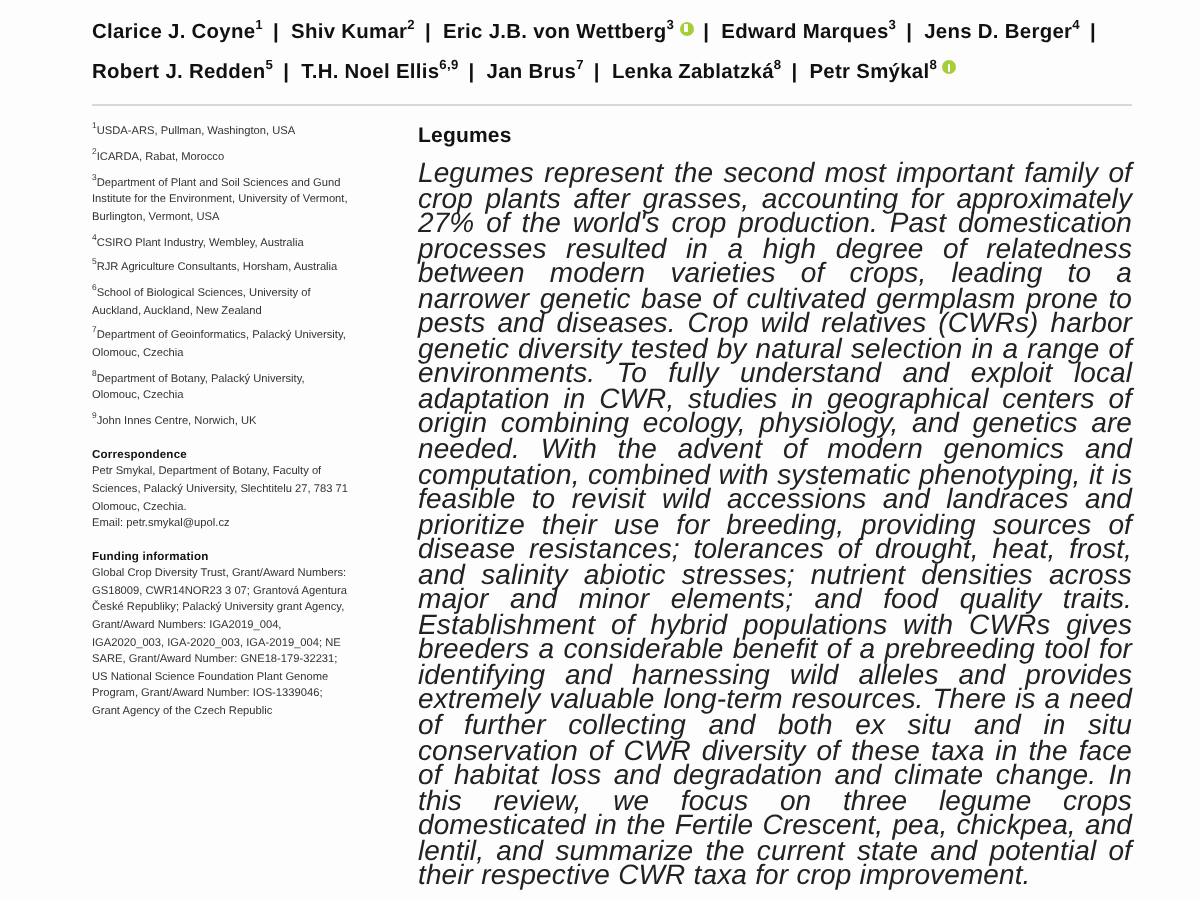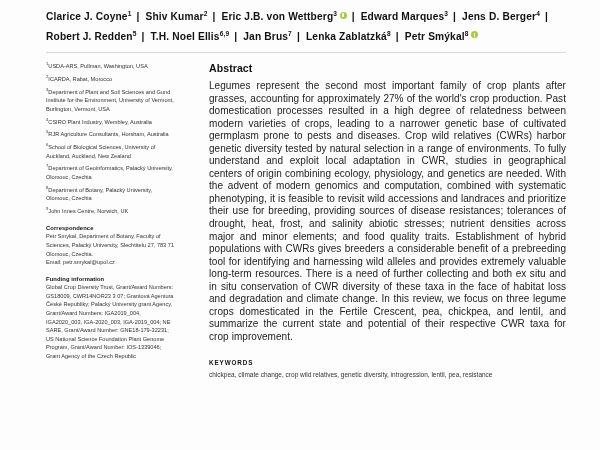--- a/index.html
+++ b/index.html
@@ -123,26 +123,27 @@
 
   
   .abstract-title {
     font-size: 10.5px;
     font-weight: bold;
     color: #111111;
     margin: 0 0 6px 0;
     letter-spacing: 0.1px;
   }
   .abstract-text {
-    font-size: 10px;
+    font-size: 14px;
     line-height: 12.55px;
     text-align: justify;
     color: #222222;
     letter-spacing: 0.05px;
     word-spacing: 0.2px;
+    font-style: italic;
   }
   .kw-head {
     font-size: 6.3px;
     font-weight: bold;
     letter-spacing: 0.9px;
     color: #111111;
     margin: 16px 0 4px 0;
   }
   .kw-text {
     font-size: 6.5px;
@@ -176,21 +177,21 @@
 
       <div class="block-head">Correspondence</div>
       <div class="block-text">Petr Smykal, Department of Botany, Faculty of Sciences, Palacký University, Slechtitelu 27, 783 71 Olomouc, Czechia.</div>
       <div class="block-text">Email: petr.smykal@upol.cz</div>
 
       <div class="block-head">Funding information</div>
       <div class="block-text">Global Crop Diversity Trust, Grant/Award Numbers: GS18009, CWR14NOR23 3 07; Grantová Agentura České Republiky; Palacký University grant Agency, Grant/Award Numbers: IGA2019_004, IGA2020_003, IGA-2020_003, IGA-2019_004; NE SARE, Grant/Award Number: GNE18-179-32231; US National Science Foundation Plant Genome Program, Grant/Award Number: IOS-1339046; Grant Agency of the Czech Republic</div>
     </div>
 
     <div class="col-right">
-      <div class="abstract-title">Abstract</div>
+      <div class="abstract-title">Legumes</div>
       <div class="abstract-text">Legumes represent the second most important family of crop plants after grasses, accounting for approximately 27% of the world's crop production. Past domestication processes resulted in a high degree of relatedness between modern varieties of crops, leading to a narrower genetic base of cultivated germplasm prone to pests and diseases. Crop wild relatives (CWRs) harbor genetic diversity tested by natural selection in a range of environments. To fully understand and exploit local adaptation in CWR, studies in geographical centers of origin combining ecology, physiology, and genetics are needed. With the advent of modern genomics and computation, combined with systematic phenotyping, it is feasible to revisit wild accessions and landraces and prioritize their use for breeding, providing sources of disease resistances; tolerances of drought, heat, frost, and salinity abiotic stresses; nutrient densities across major and minor elements; and food quality traits. Establishment of hybrid populations with CWRs gives breeders a considerable benefit of a prebreeding tool for identifying and harnessing wild alleles and provides extremely valuable long-term resources. There is a need of further collecting and both ex situ and in situ conservation of CWR diversity of these taxa in the face of habitat loss and degradation and climate change. In this review, we focus on three legume crops domesticated in the Fertile Crescent, pea, chickpea, and lentil, and summarize the current state and potential of their respective CWR taxa for crop improvement.</div>
 
       <div class="kw-head">KEYWORDS</div>
       <div class="kw-text">chickpea, climate change, crop wild relatives, genetic diversity, introgression, lentil, pea, resistance</div>
     </div>
 
   </div>
 </div>
 
 </body></html>

